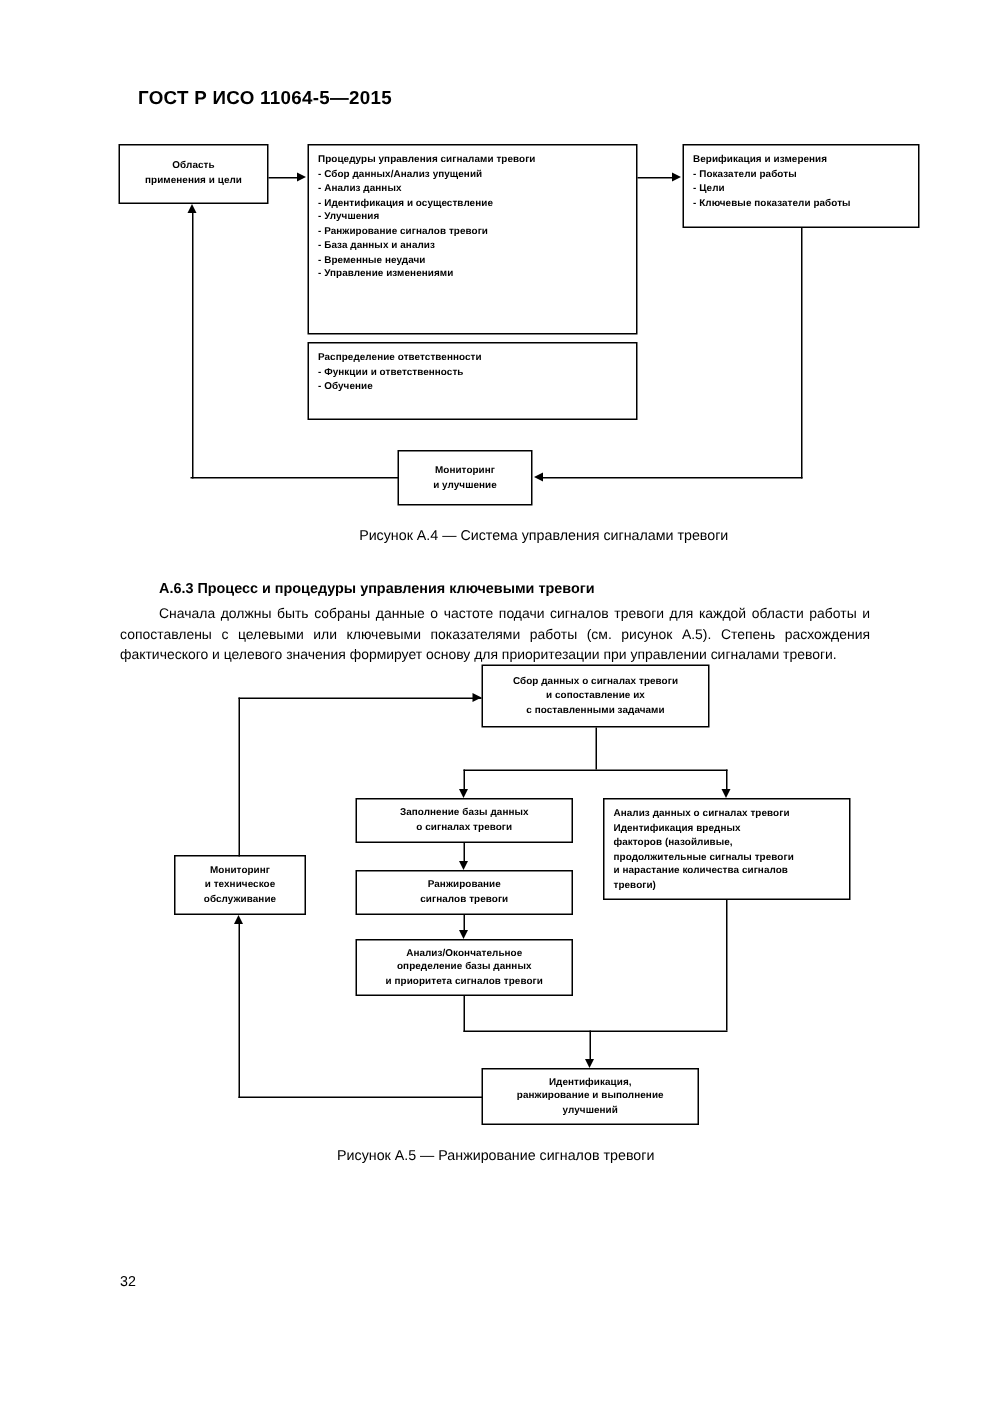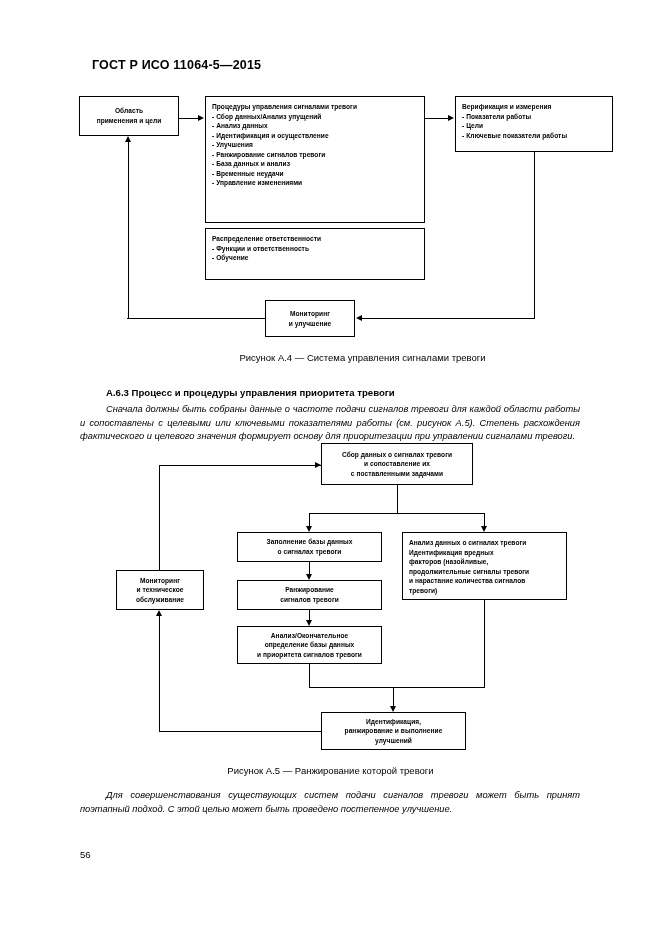--- a/index.html
+++ b/index.html
@@ -47,21 +47,21 @@
   .caption{
     position:absolute;width:661px;left:0;text-align:center;
     font-size:9.5px;
   }
   .sec-head{
     position:absolute;left:106px;
     font-size:9.6px;font-weight:bold;
   }
   .para{
     position:absolute;left:80px;width:500px;
-    font-size:9.3px;line-height:13.6px;text-align:justify;font-style:italic;
+    font-size:9.3px;line-height:13.6px;text-align:justify;
   }
   .para .ind{display:block;text-indent:26px;}
   .pageno{
     position:absolute;left:80px;top:849px;
     font-size:9.5px;
   }
 </style>
 </head>
 <body>
 
@@ -120,21 +120,21 @@
     <div class="hline" style="left:362px;top:318px;width:173px;"></div>
     <div class="arrow left" style="left:356px;top:314.5px;"></div>
 
     <div class="hline" style="left:127px;top:318px;width:139px;"></div>
     <div class="vline" style="left:128px;top:142px;height:177px;"></div>
     <div class="arrow up" style="left:124.5px;top:136px;"></div>
 
     <div class="caption" style="top:352px;margin-left:32px;">Рисунок А.4 — Система управления сигналами тревоги</div>
   </div>
 
-  <div class="sec-head" style="top:387px;">А.6.3  Процесс и процедуры управления приоритета тревоги</div>
+  <div class="sec-head" style="top:387px;">А.6.3  Процесс и процедуры управления ключевыми тревоги</div>
 
   <div class="para" style="top:403px;">
     <span class="ind">Сначала должны быть собраны данные о частоте подачи сигналов тревоги для каждой области работы и сопоставлены с целевыми или ключевыми показателями работы (см. рисунок А.5). Степень расхождения фактического и целевого значения формирует основу для приоритезации при управлении сигналами тревоги.</span>
   </div>
 
   <div>
 
     <div class="box center" style="left:321px;top:443px;width:152px;height:42px;">
       <div>
         <span class="ln">Сбор данных о сигналах тревоги</span>
@@ -214,21 +214,18 @@
 
     <div class="vline" style="left:309px;top:664px;height:24px;"></div>
 
     <div class="vline" style="left:393px;top:687px;height:19px;"></div>
     <div class="arrow down" style="left:389.5px;top:706px;"></div>
 
     <div class="hline" style="left:159px;top:731px;width:163px;"></div>
     <div class="vline" style="left:159px;top:616px;height:116px;"></div>
     <div class="arrow up" style="left:155.5px;top:610px;"></div>
 
-    <div class="caption" style="top:765px;">Рисунок А.5 — Ранжирование которой тревоги</div>
+    <div class="caption" style="top:765px;">Рисунок А.5 — Ранжирование сигналов тревоги</div>
   </div>
 
-  <div class="para" style="top:789px;">
-    <span class="ind">Для совершенствования существующих систем подачи сигналов тревоги может быть принят поэтапный подход. С этой целью может быть проведено постепенное улучшение.</span>
-  </div>
-
-  <div class="pageno">56</div>
+
+  <div class="pageno">32</div>
 </div>
 
 </body></html>

